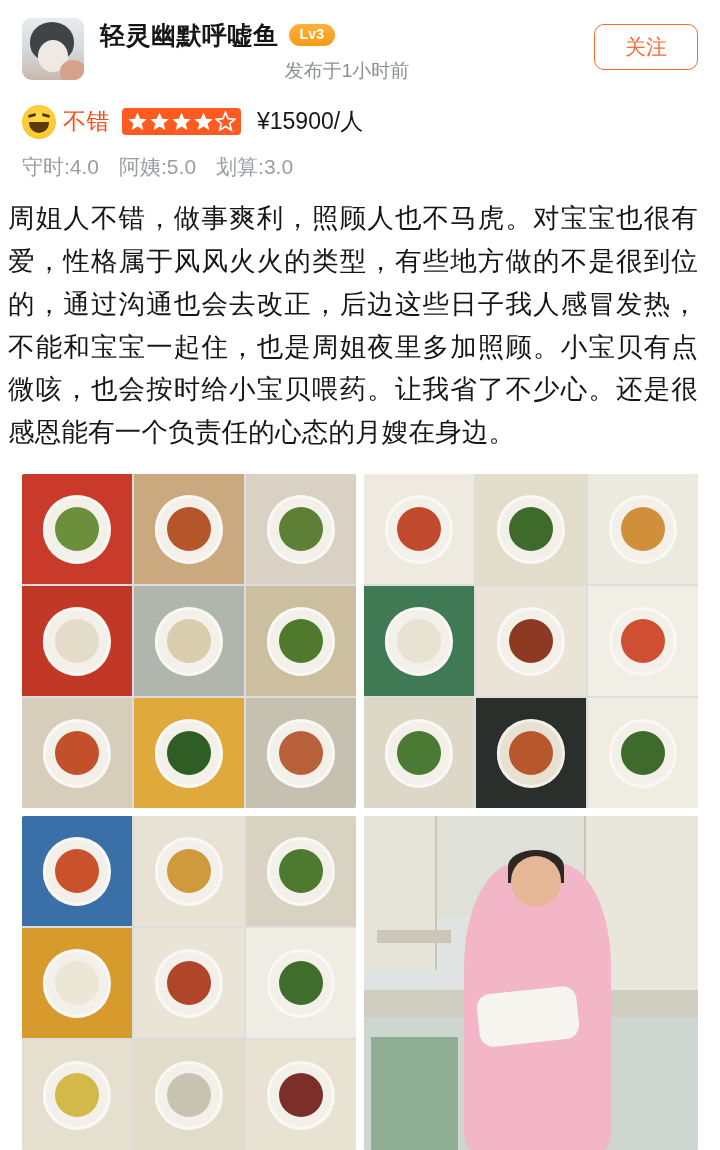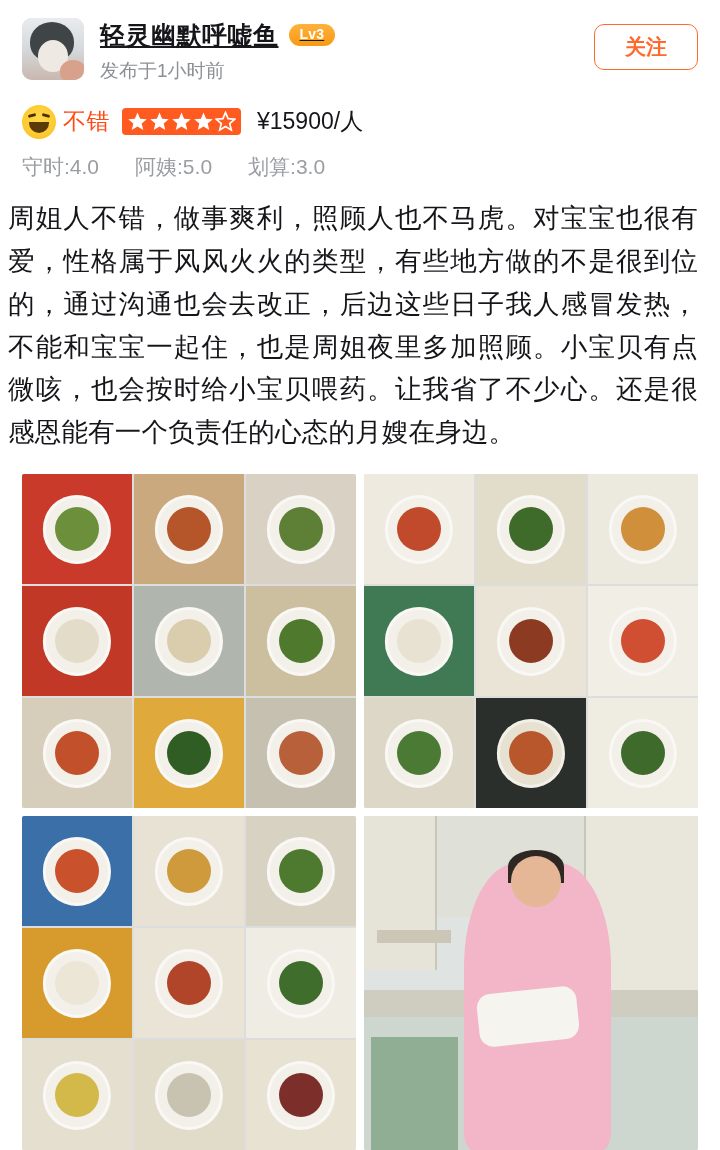--- a/index.html
+++ b/index.html
@@ -61,21 +61,20 @@
   .userblock {
     margin-left: 16px;
     flex: 1 1 auto;
     min-width: 0;
     padding-top: 2px;
   }
   .nameline {
     display: flex;
     align-items: center;
     gap: 10px;
-    text-decoration: underline;
   }
   .username {
     font-size: 25px;
     font-weight: 700;
     color: #16161a;
     letter-spacing: .5px;
     line-height: 1.2;
   }
   .lvbadge {
     background: #f5a623;
@@ -86,31 +85,32 @@
     border-radius: 11px;
     padding: 2px 11px 3px 11px;
     line-height: 1.25;
     letter-spacing: .2px;
   }
   .posttime {
     margin-top: 10px;
     font-size: 19px;
     color: #8c8f94;
     line-height: 1.2;
+    text-align: center;
   }
   .follow-btn {
     flex: 0 0 auto;
     margin-top: 6px;
     border: 1.6px solid #ff6a2c;
     color: #ff6a2c;
     background: #fff;
     font-size: 21px;
     border-radius: 10px;
     padding: 9px 30px;
-    font-weight: 700;
+    font-weight: 400;
     cursor: pointer;
     line-height: 1.25;
   }
 
   
   .ratingrow {
     display: flex;
     align-items: center;
     padding: 16px 22px 0 22px;
     gap: 12px;
@@ -171,21 +171,21 @@
     font-weight: 400;
     margin-left: 4px;
   }
 
   
   .subscores {
     padding: 14px 22px 0 22px;
     font-size: 21px;
     color: #9a9da2;
     display: flex;
-    gap: 36px;
+    gap: 20px;
   }
 
   
   .reviewtext {
     padding: 16px 22px 0 8px;
     font-size: 26.5px;
     line-height: 1.62;
     color: #16161a;
     letter-spacing: .2px;
     text-align: justify;

